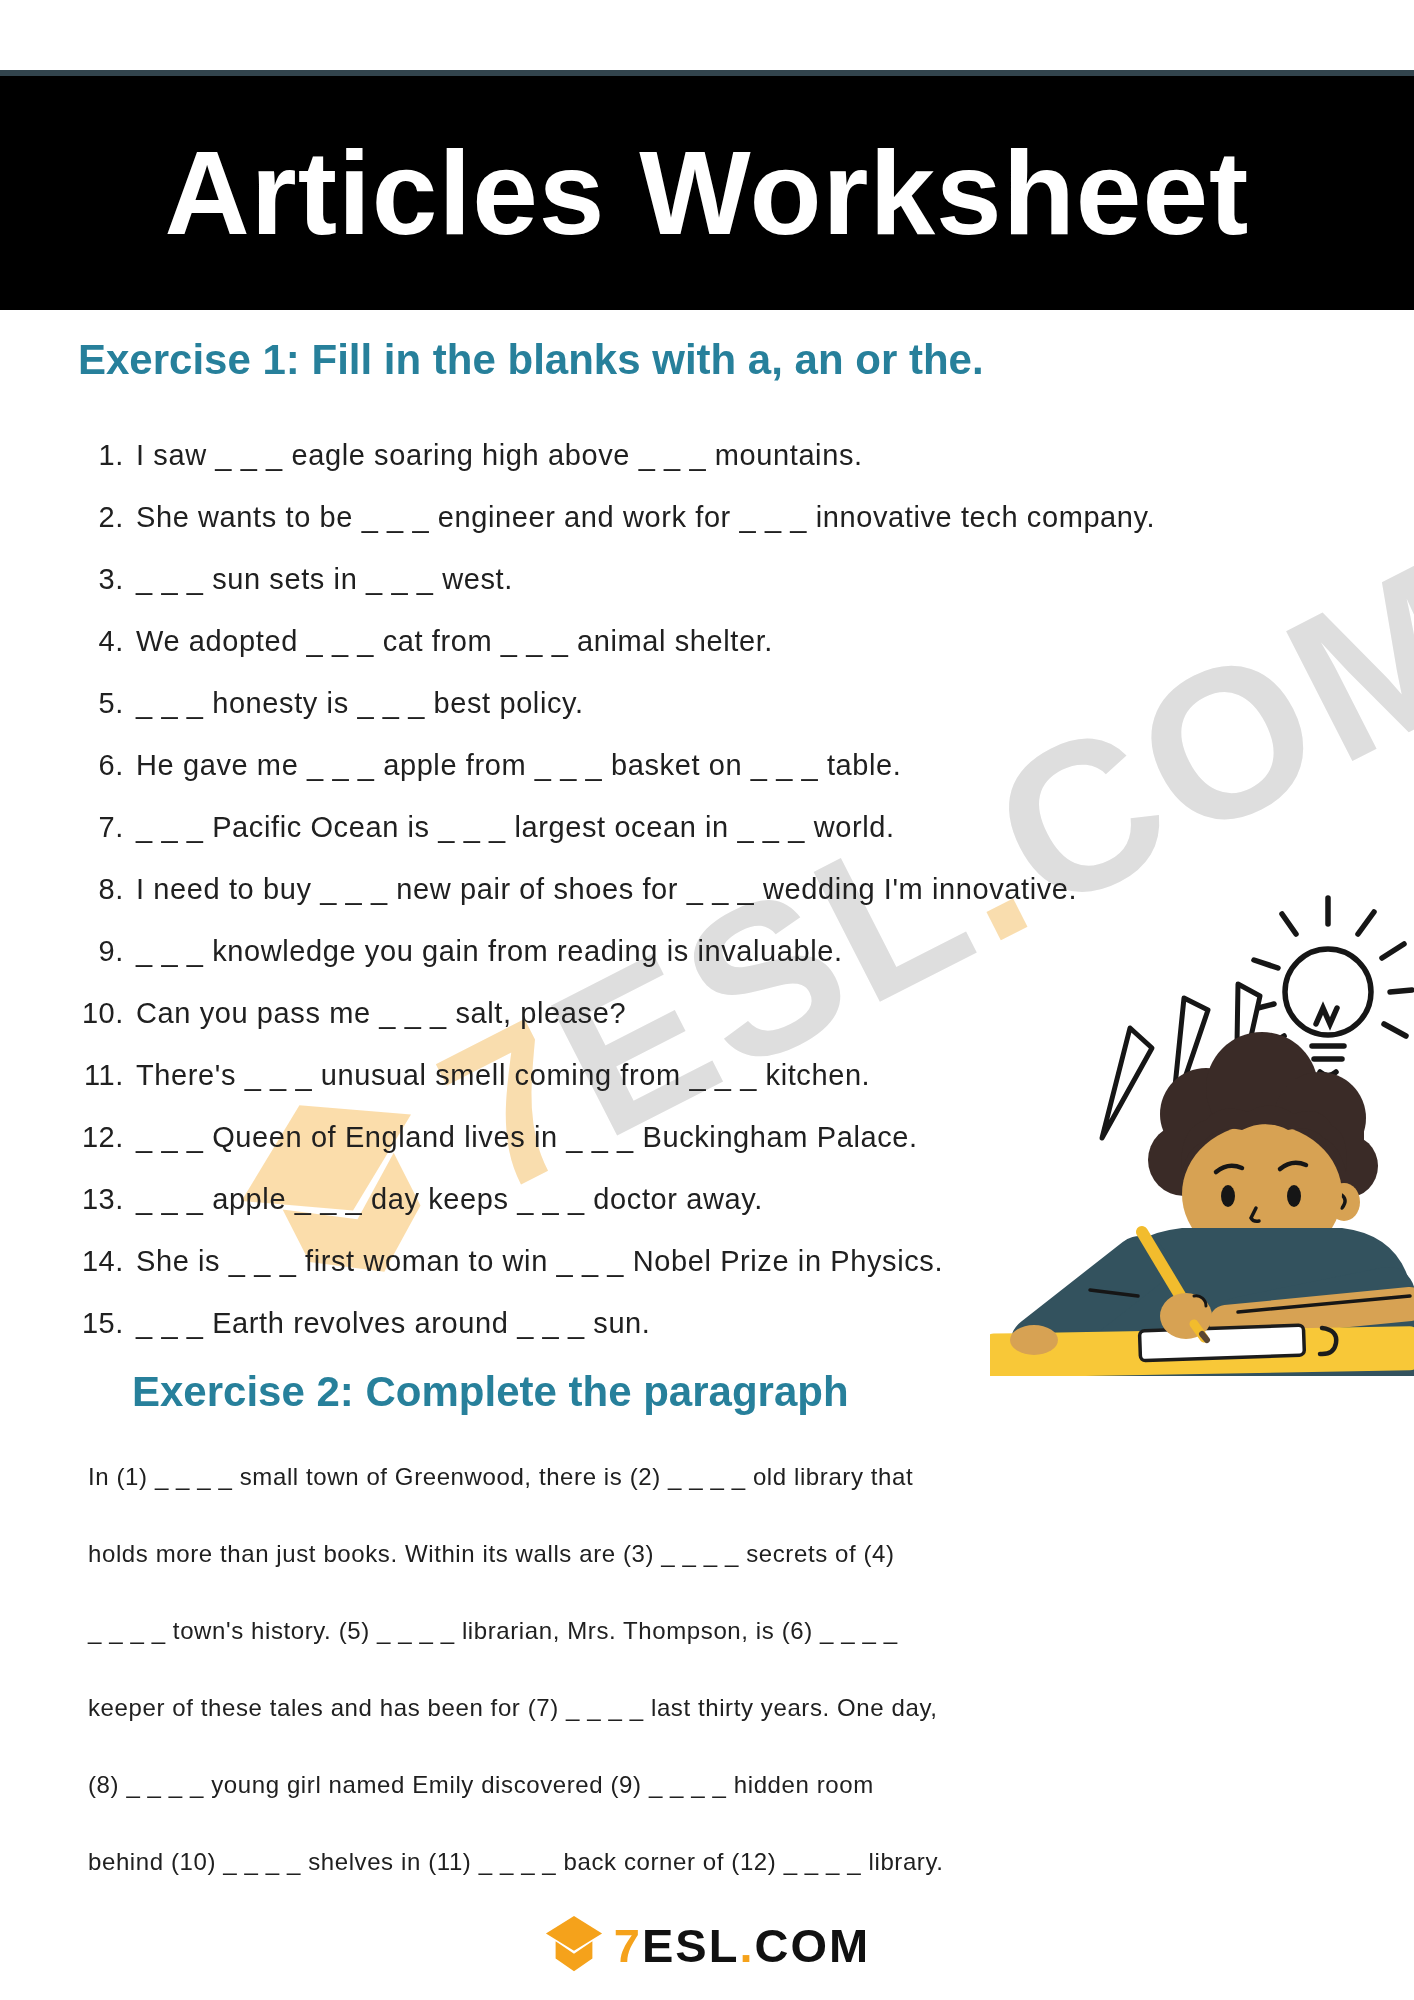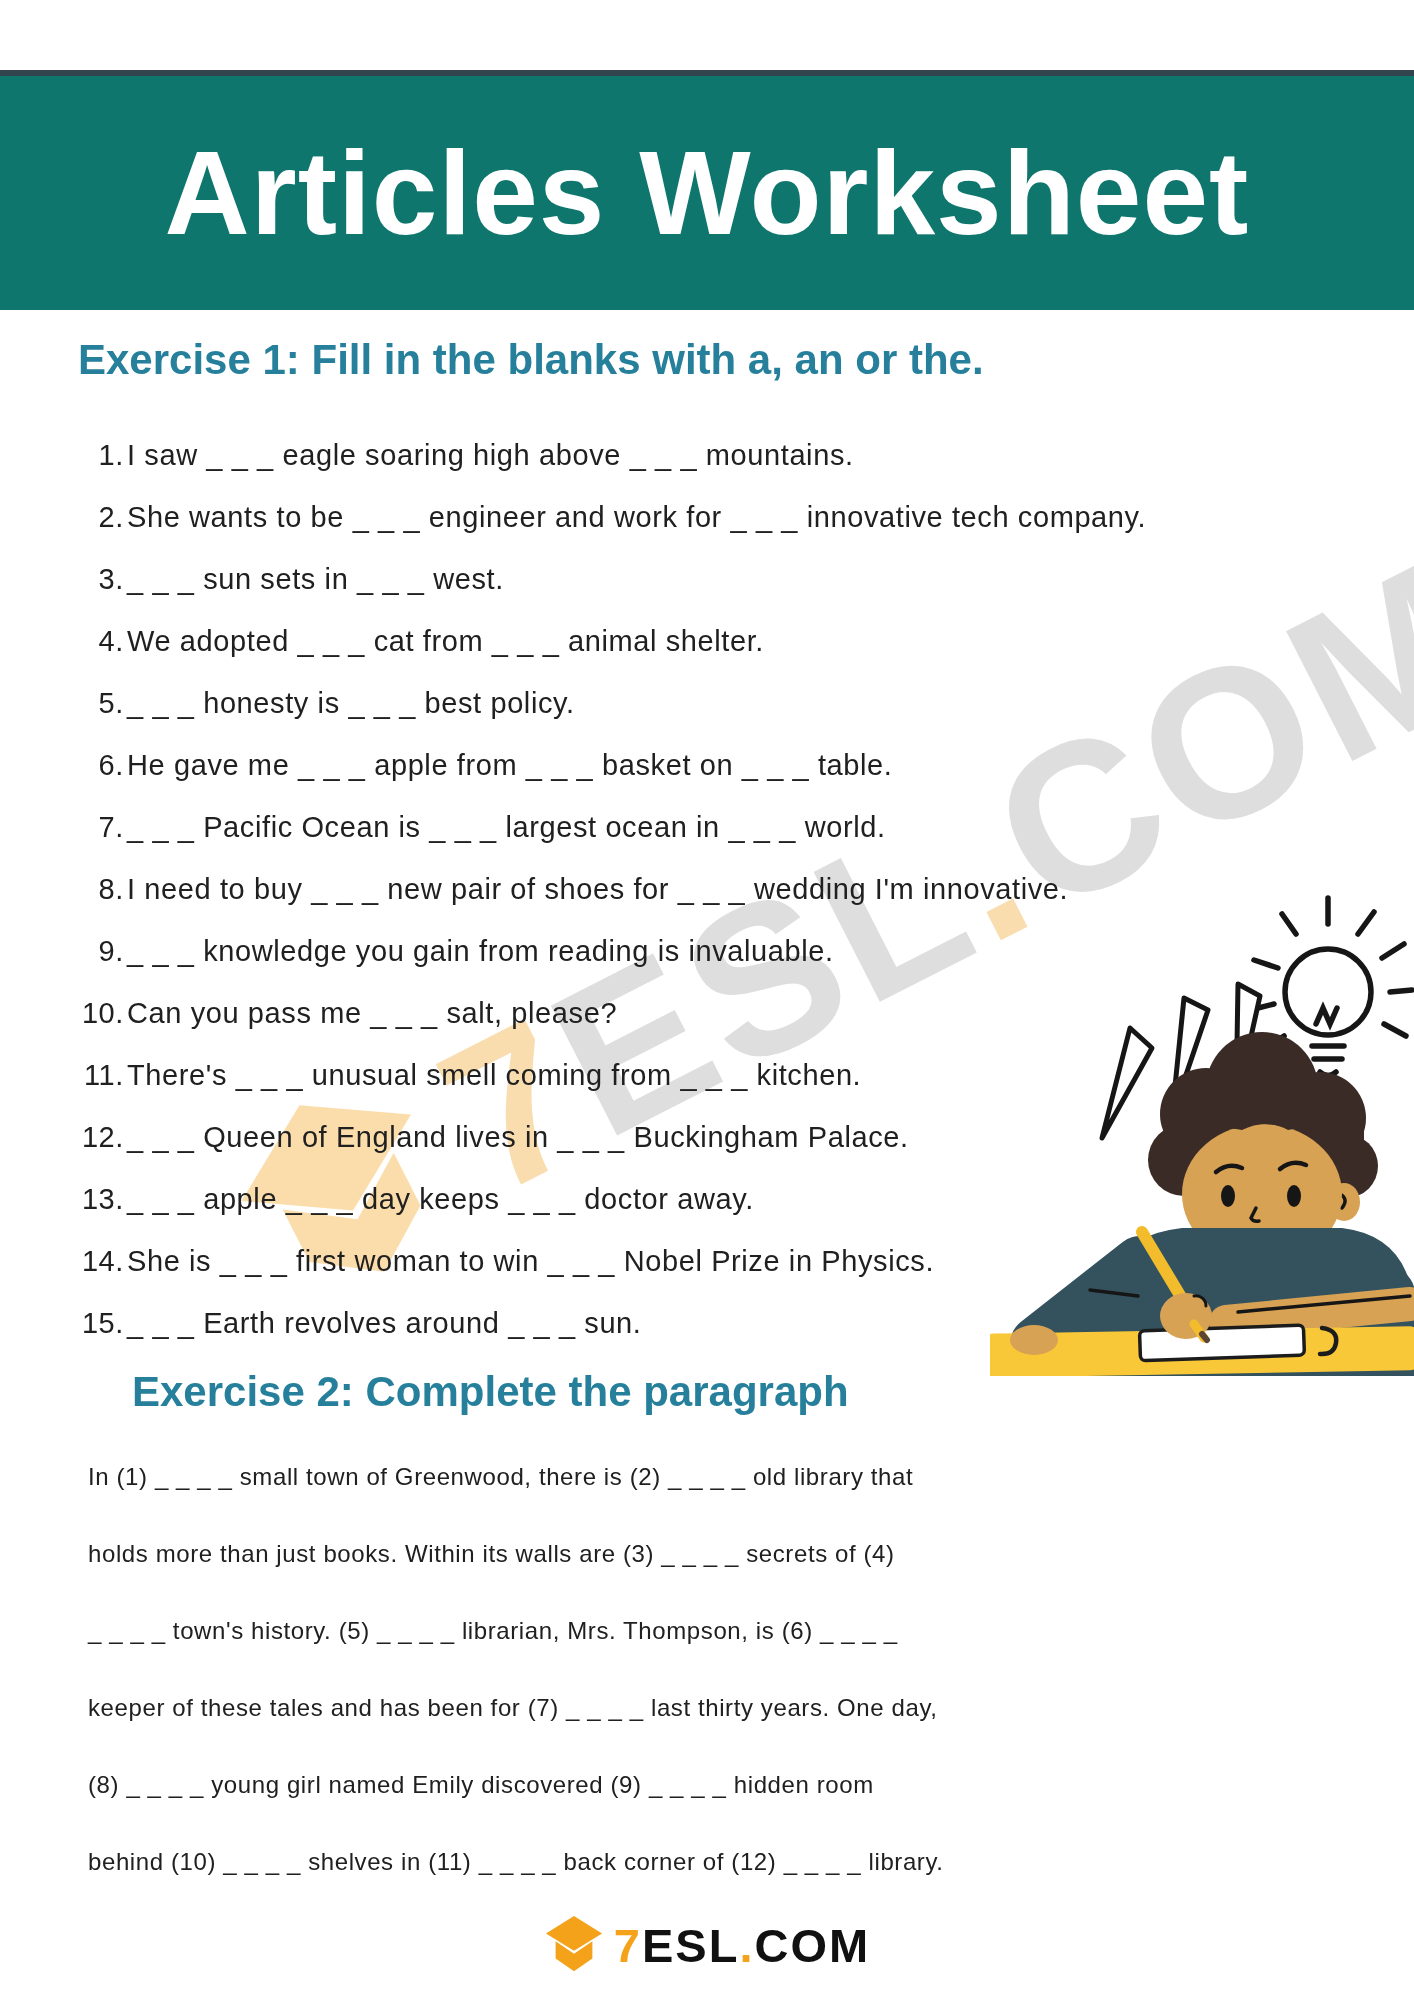--- a/index.html
+++ b/index.html
@@ -3,21 +3,21 @@
 <meta charset="utf-8">
 <style>
   html,body{margin:0;padding:0;background:#ffffff;}
   .page{
     position:relative;width:1414px;height:2000px;background:#ffffff;
     overflow:hidden;font-family:"Liberation Sans",sans-serif;color:#202020;
   }
   
   .band{
     position:absolute;left:0;top:70px;width:1414px;height:240px;
-    background:#0f766e;border-top:6px solid #32444d;box-sizing:border-box;
+    background:#000000;border-top:6px solid #32444d;box-sizing:border-box;
   }
   .band-title{
     position:absolute;left:0;top:0;width:100%;height:100%;
     display:flex;align-items:center;justify-content:center;
     font-size:118px;font-weight:bold;color:#ffffff;letter-spacing:1px;
   }
   
   .watermark{
     position:absolute;left:160px;top:580px;width:1400px;height:700px;
     display:flex;align-items:center;justify-content:center;gap:26px;
@@ -27,21 +27,21 @@
   .wm-gray{color:#dedede;}
   .wm-orange{color:#f9ddae;}
   .wm-cap{opacity:0.38;}
   
   .h-ex1{position:absolute;left:78px;top:336px;font-size:42px;font-weight:bold;color:#27809b;z-index:2;text-align:right;}
   .h-ex2{position:absolute;left:88px;top:1368px;font-size:42px;font-weight:bold;color:#27809b;z-index:2;margin-left:44px;}
   
   .ex1-list{position:absolute;left:16px;top:424px;width:1380px;z-index:2;}
   .item{display:flex;align-items:center;height:62px;font-size:29px;letter-spacing:0.6px;}
   .item .num{flex:none;width:108px;text-align:right;}
-  .item .txt{margin-left:3px;white-space:nowrap;}
+  .item .txt{margin-left:12px;white-space:nowrap;}
   
   .ex2-par{position:absolute;left:88px;top:1438px;width:1300px;z-index:2;}
   .pline{display:flex;align-items:center;height:77px;font-size:24px;letter-spacing:0.6px;white-space:nowrap;}
   
   .illus{position:absolute;left:990px;top:876px;width:424px;height:500px;z-index:3;}
   
   .footer-logo{
     position:absolute;left:0;top:1905px;width:1414px;height:80px;
     display:flex;align-items:center;justify-content:center;gap:10px;z-index:2;
   }

